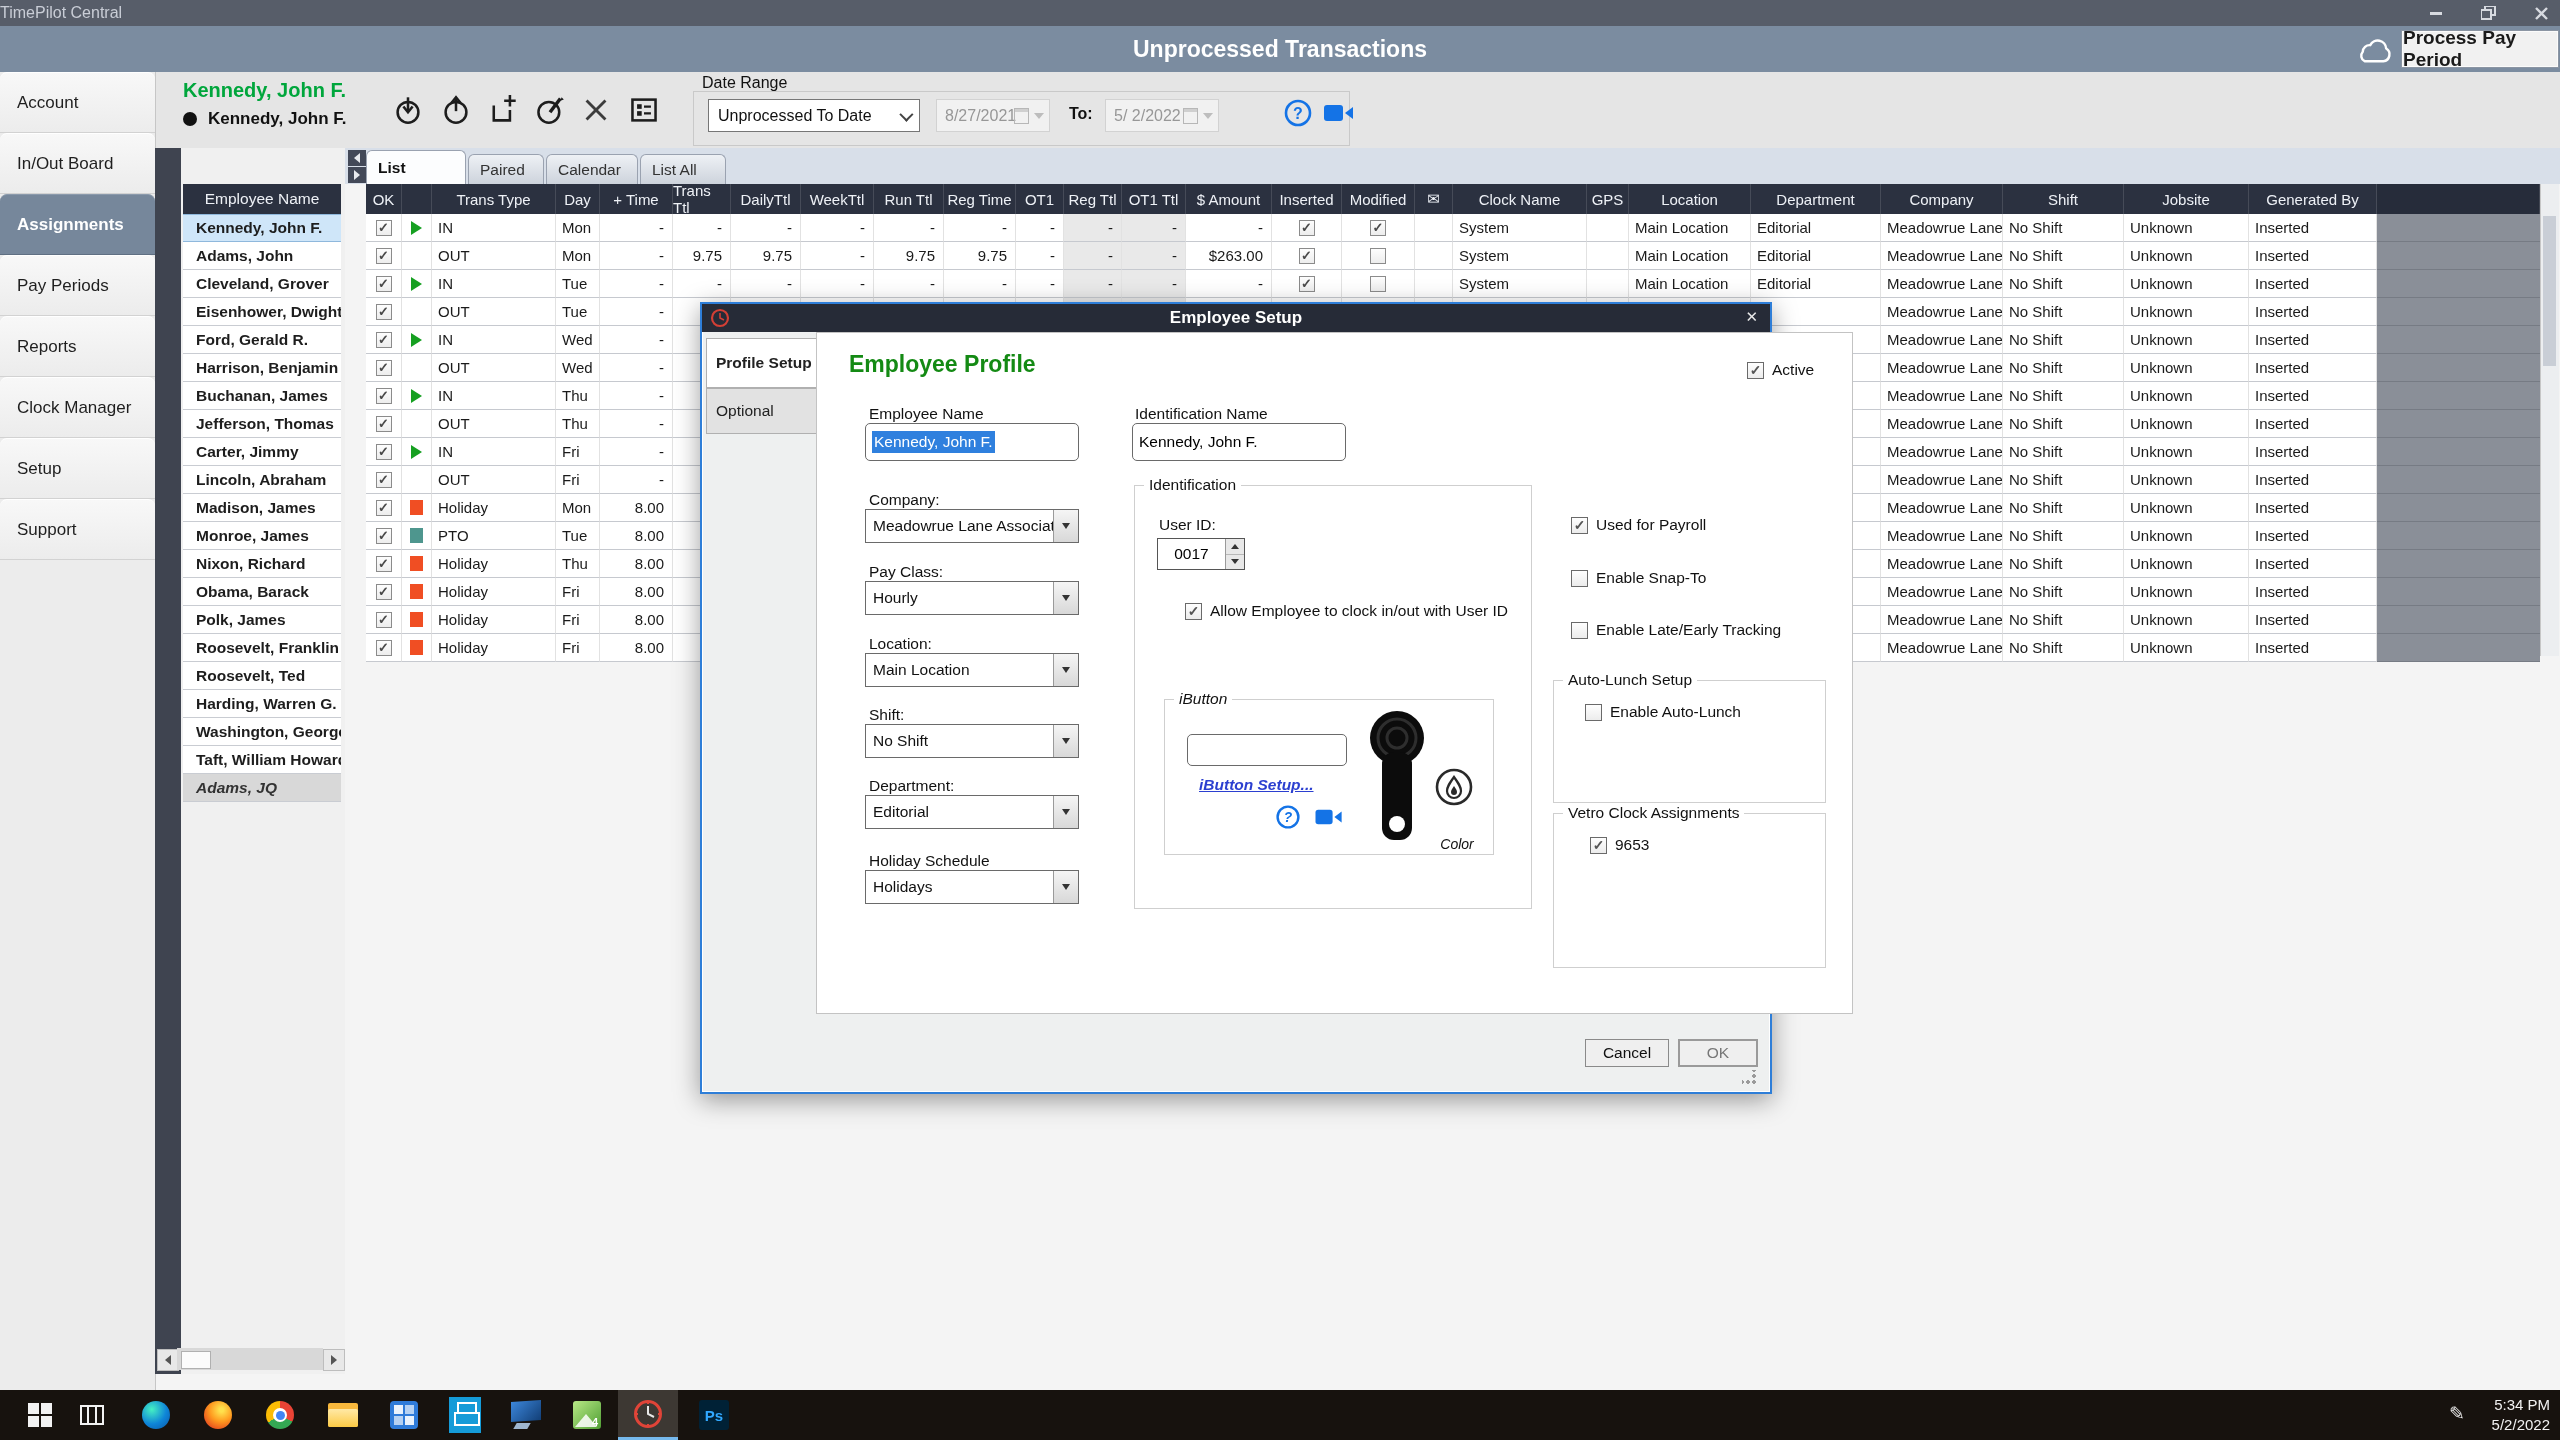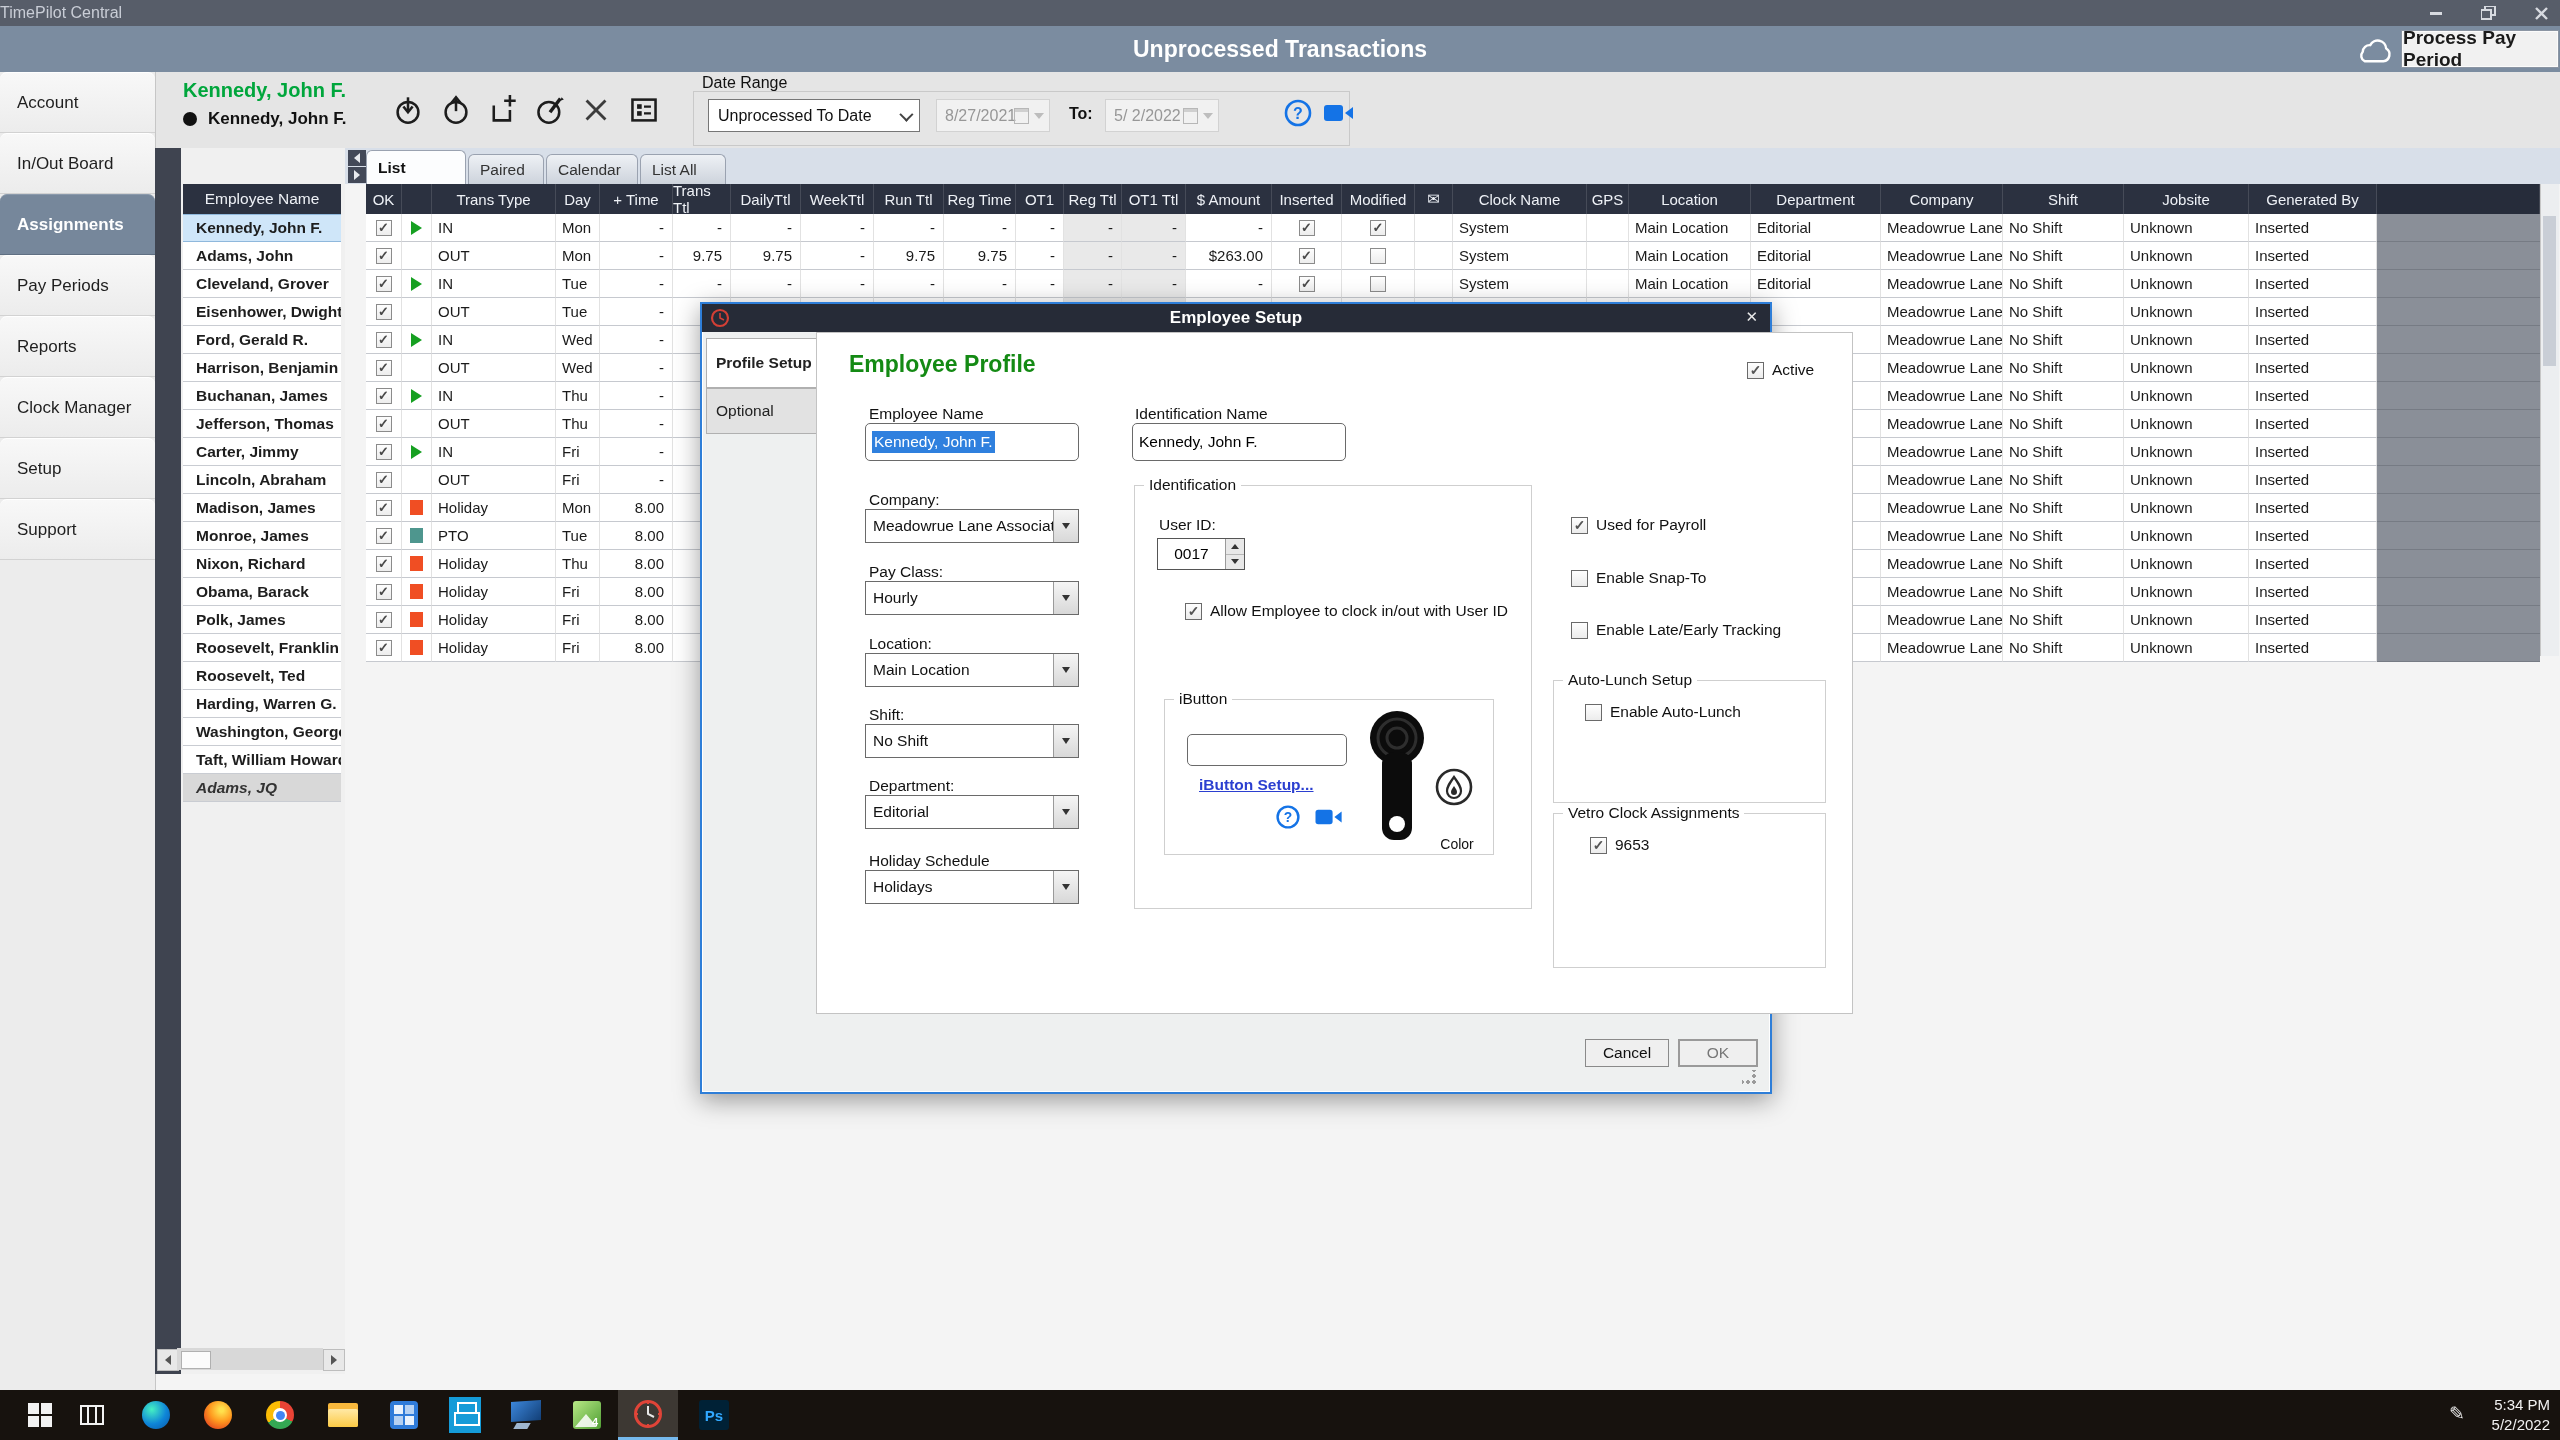--- a/index.html
+++ b/index.html
@@ -934,21 +934,21 @@
               <div>
                 <span class="dtri"></span>
               </div>
             </span>
         </div>
         <div class="dcb" style="left:50px;top:116px;">
           <span class="box">✓</span>
           <span>Allow Employee to clock in/out with User ID</span>
         </div>
 
-        <div class="group" style="left:29px;top:213px;width:330px;height:156px;">
+        <div class="group" style="left:29px;top:213px;width:330px;height:156px;font-style:italic;">
           <span class="legend">iButton</span>
           <div class="tinput" style="left:22px;top:34px;width:160px;height:32px;"></div>
           <div class="link" style="left:34px;top:76px;">iButton Setup...</div>
           <div class="abs" style="left:110px;top:104px;">
             <svg width="26" height="26" viewBox="0 0 30 30">
                 <circle cx="15" cy="15" r="12" fill="none" stroke="#1473e6" stroke-width="2.8"></circle>
                 <text x="15" y="21" text-anchor="middle" font-size="16" font-weight="bold" fill="#1473e6" font-family="Liberation Sans, sans-serif">?</text>
               </svg>
           </div>
           <div class="abs" style="left:150px;top:108px;">

